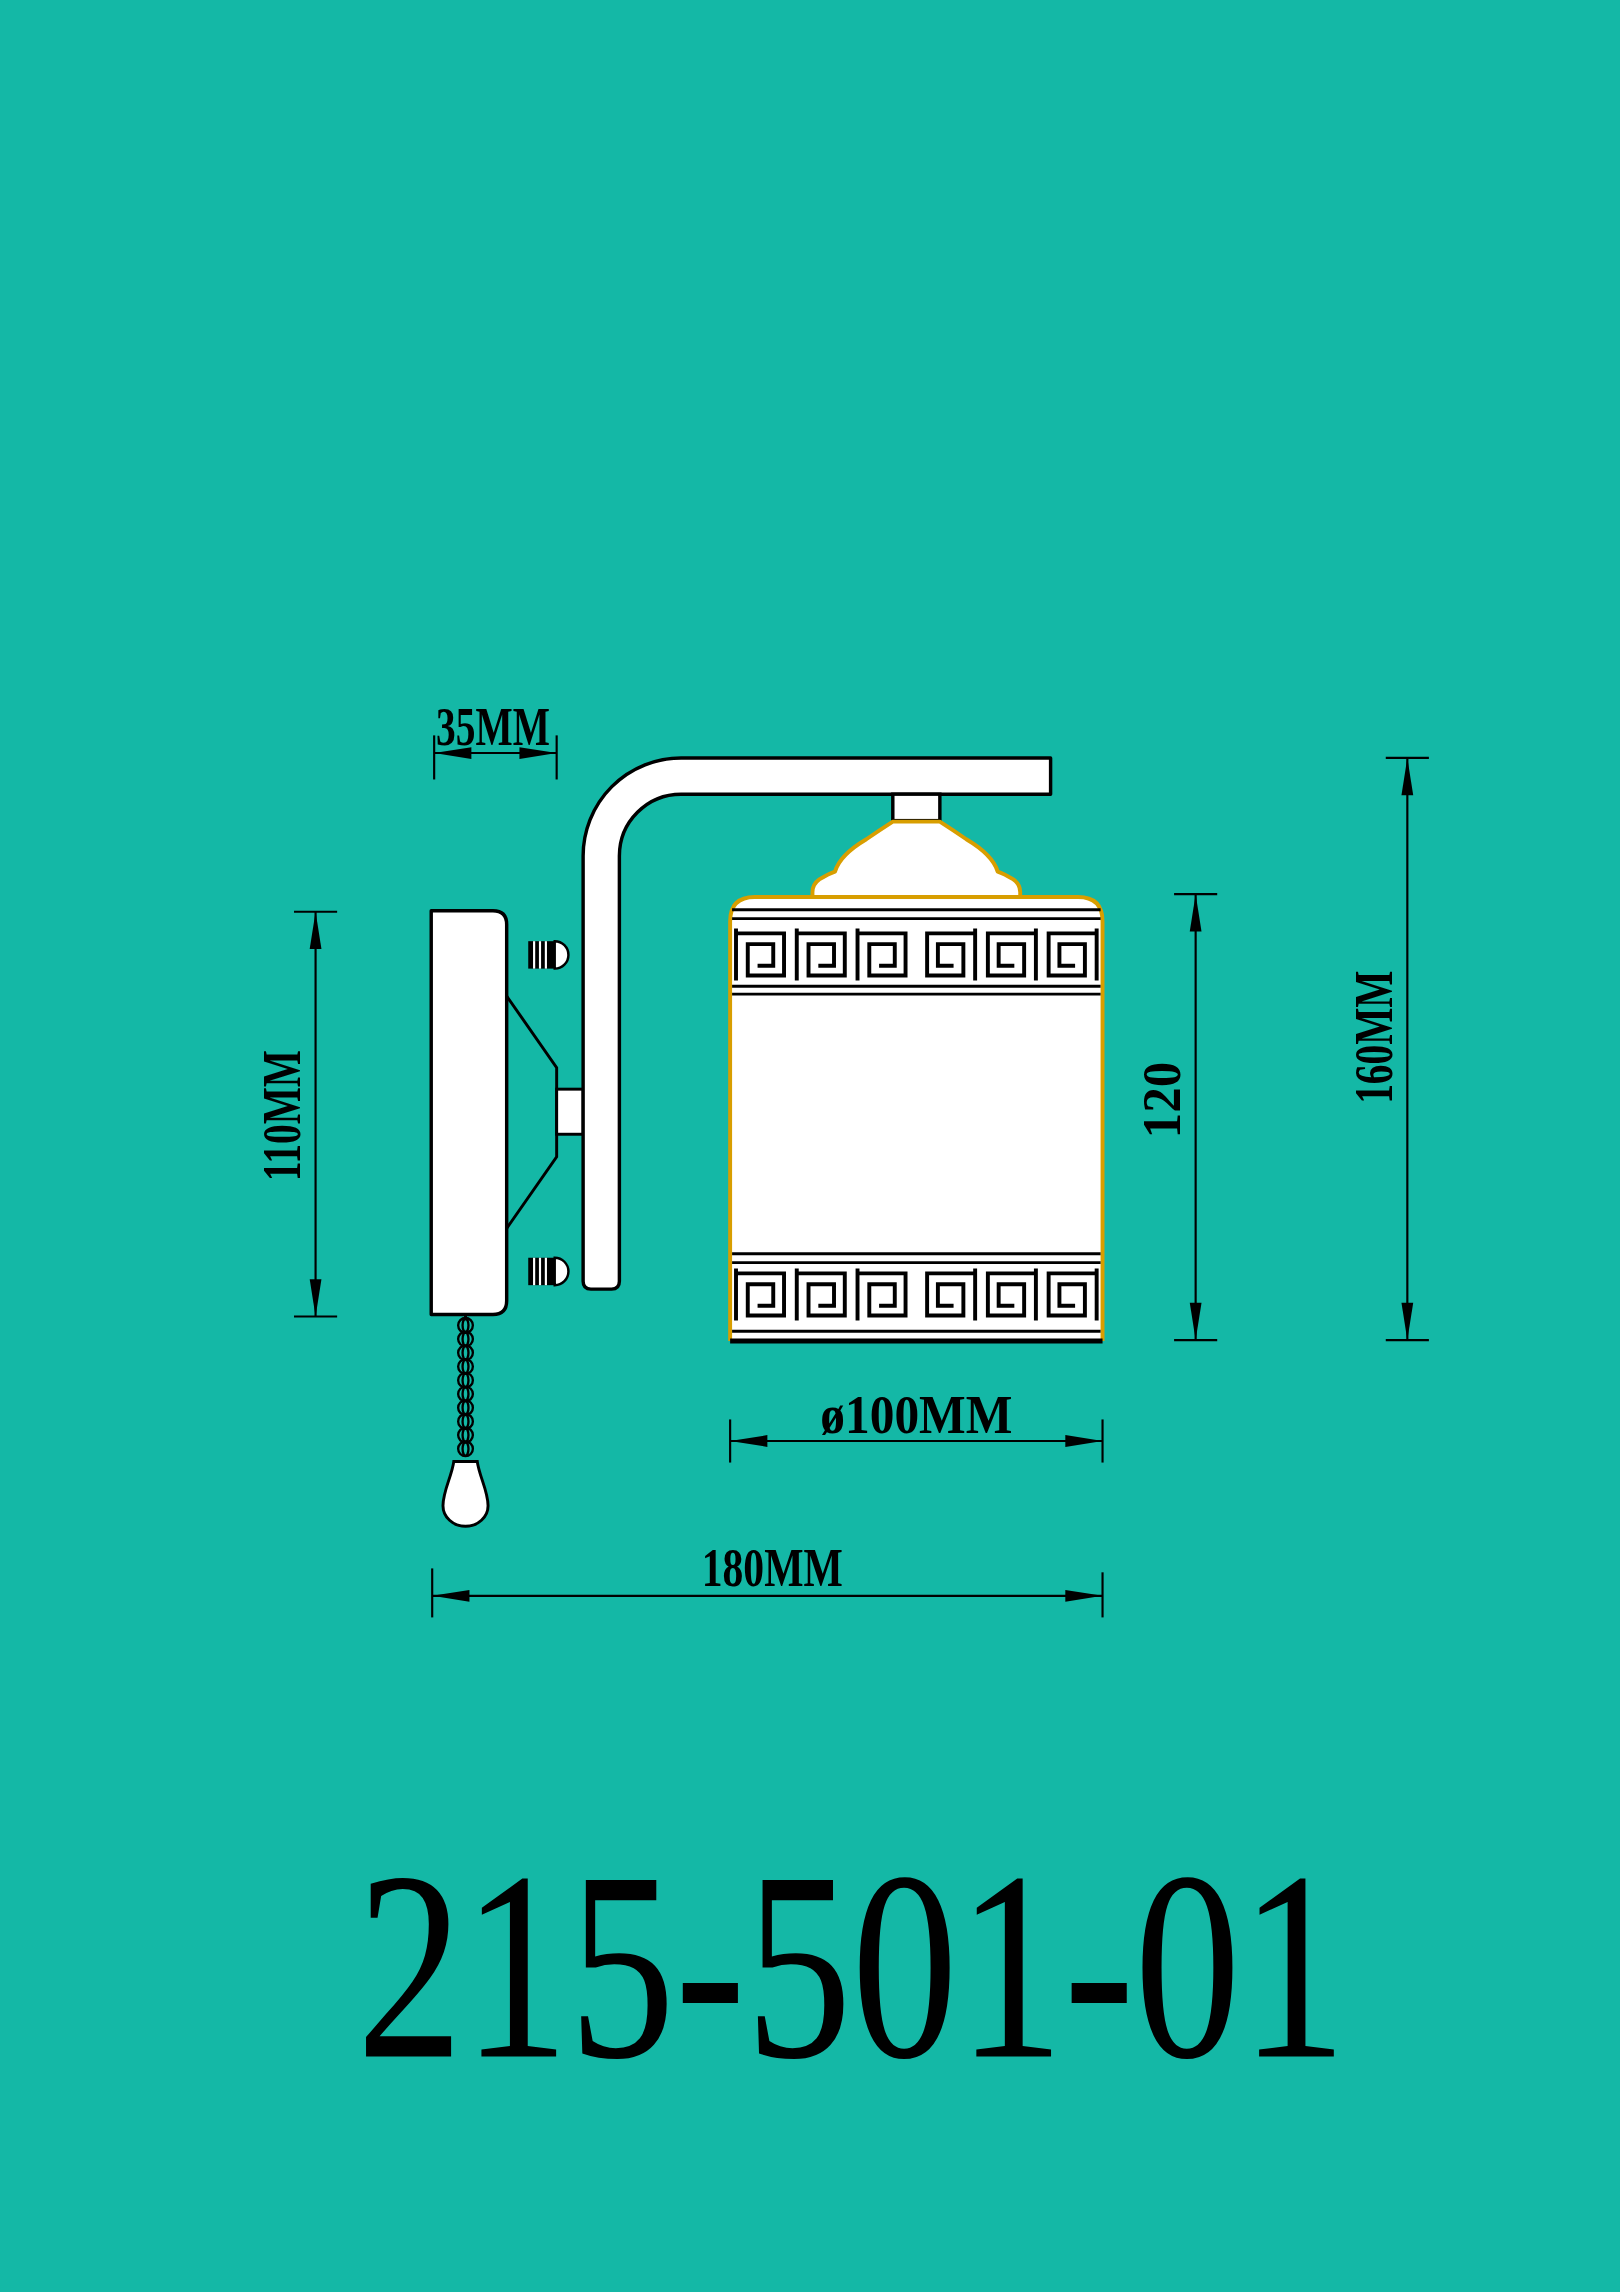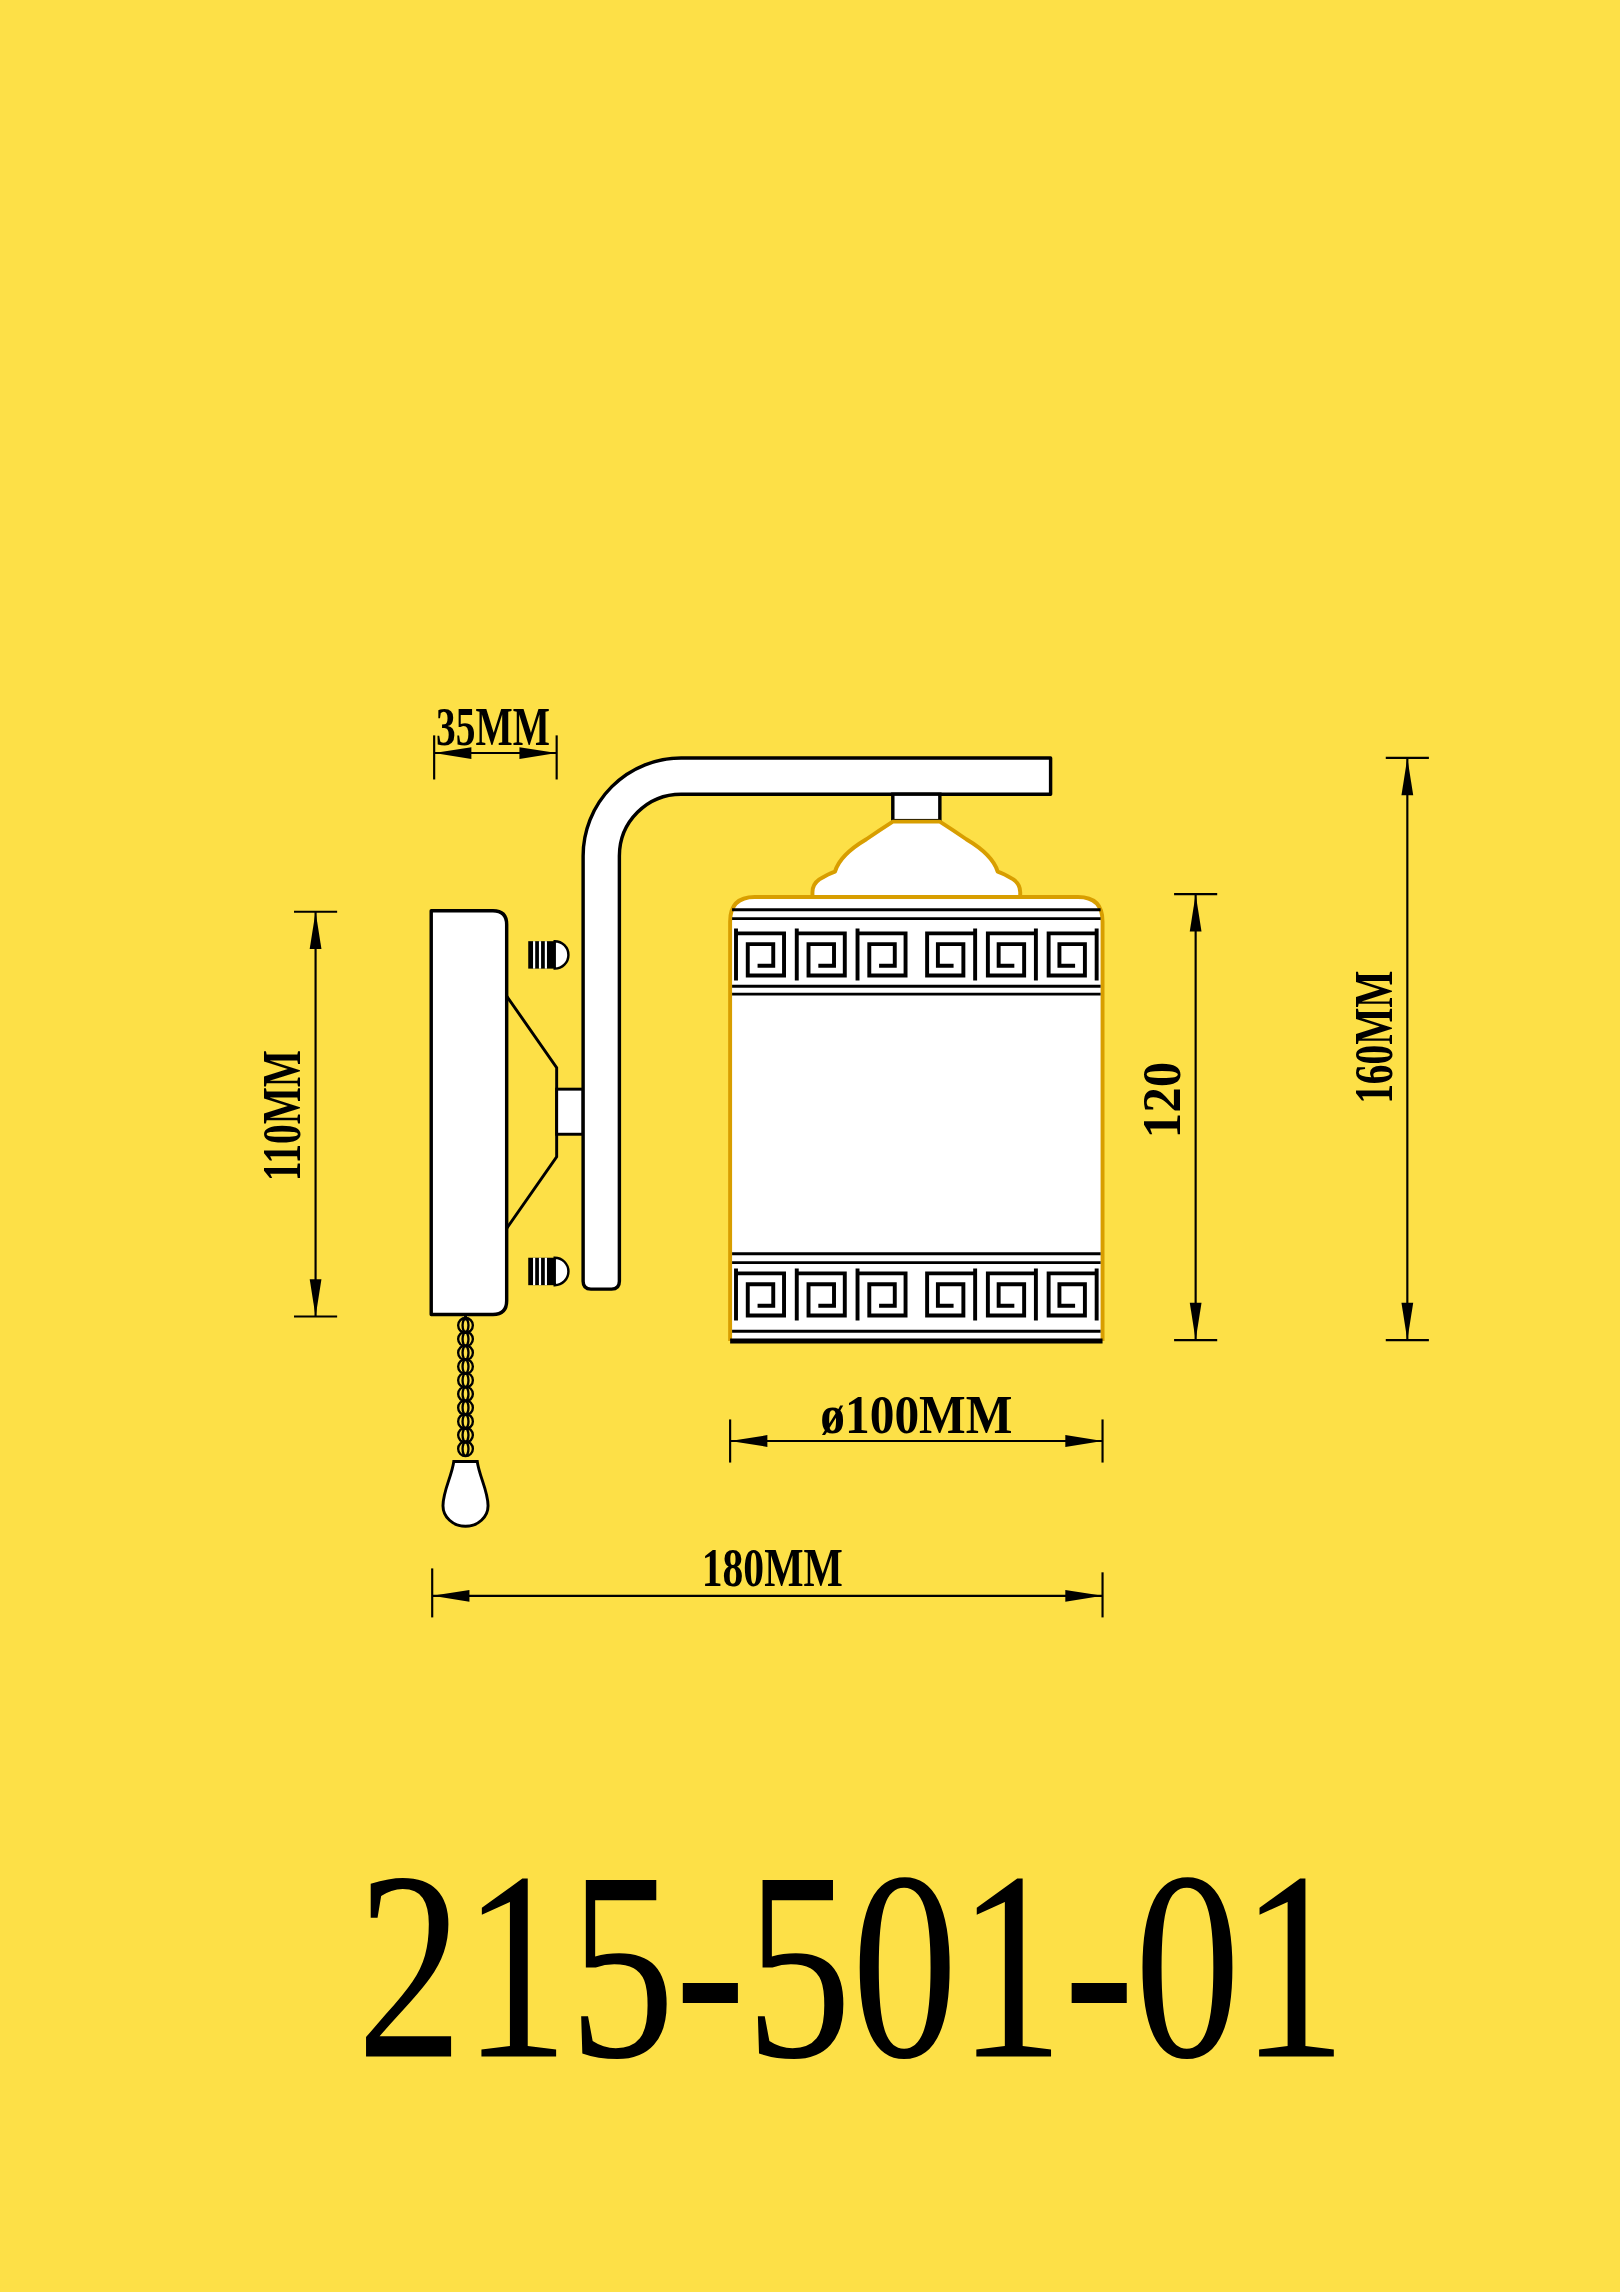--- a/index.html
+++ b/index.html
@@ -1,16 +1,16 @@
 <!DOCTYPE html>
 <html><head>
 <meta charset="utf-8">
 <style>
   html,body{margin:0;padding:0;background:#ffffff;}
-  .page{position:relative;width:1620px;height:2293px;background:#fde047;overflow:hidden;
+  .page{position:relative;width:1620px;height:2293px;background:#14b8a6;overflow:hidden;
         font-family:"Liberation Serif", serif;}
   svg{position:absolute;left:0;top:0;}
   .part{stroke:#000;stroke-width:3.5;fill:#fff;stroke-linejoin:round;}
   .thin{stroke:#000;stroke-width:3;fill:none;}
   .gold{stroke:#D89E00;stroke-width:4;fill:#fff;stroke-linejoin:round;}
   .key{stroke:#000;stroke-width:4;fill:none;stroke-linejoin:miter;}
   .dim{stroke:#000;stroke-width:2.2;fill:none;}
   .arrow{fill:#000;stroke:none;}
   .dimtext{font-family:"Liberation Serif", serif;font-weight:700;font-size:56px;fill:#000;}
   .codetext{font-family:"Liberation Serif", serif;font-weight:400;font-size:275px;fill:#000;}

